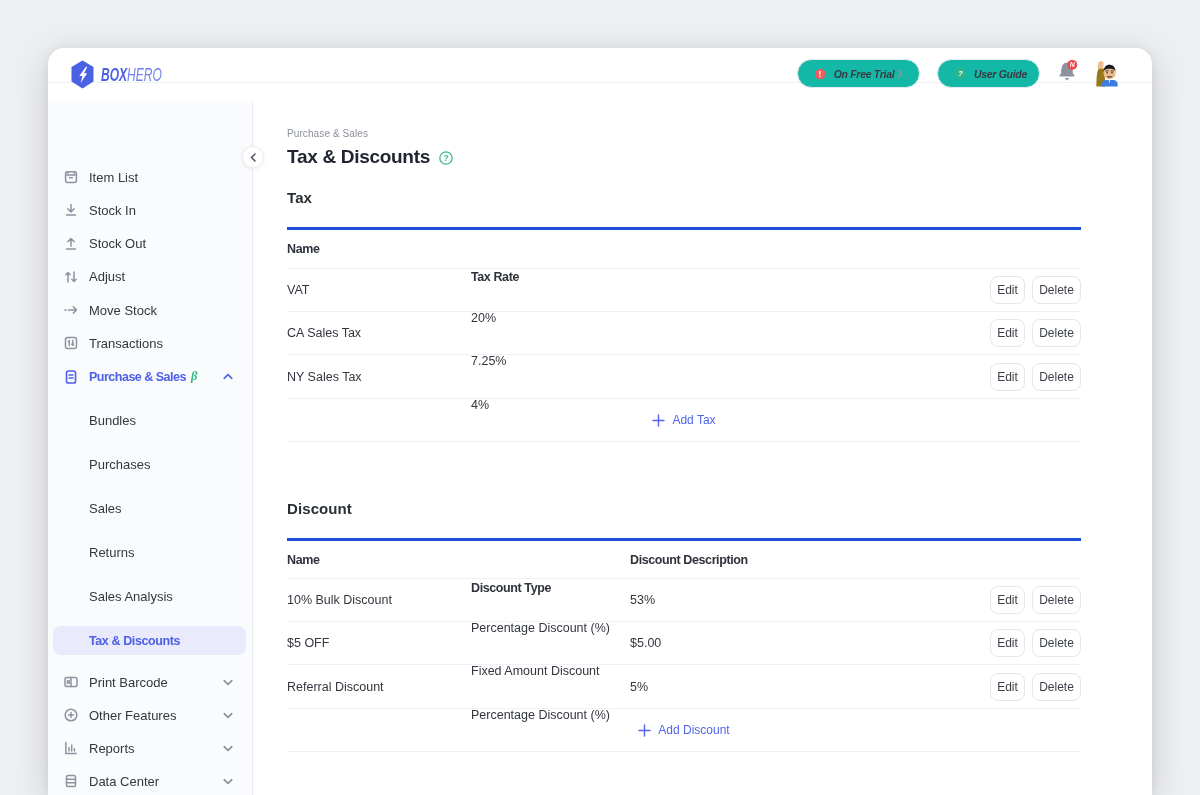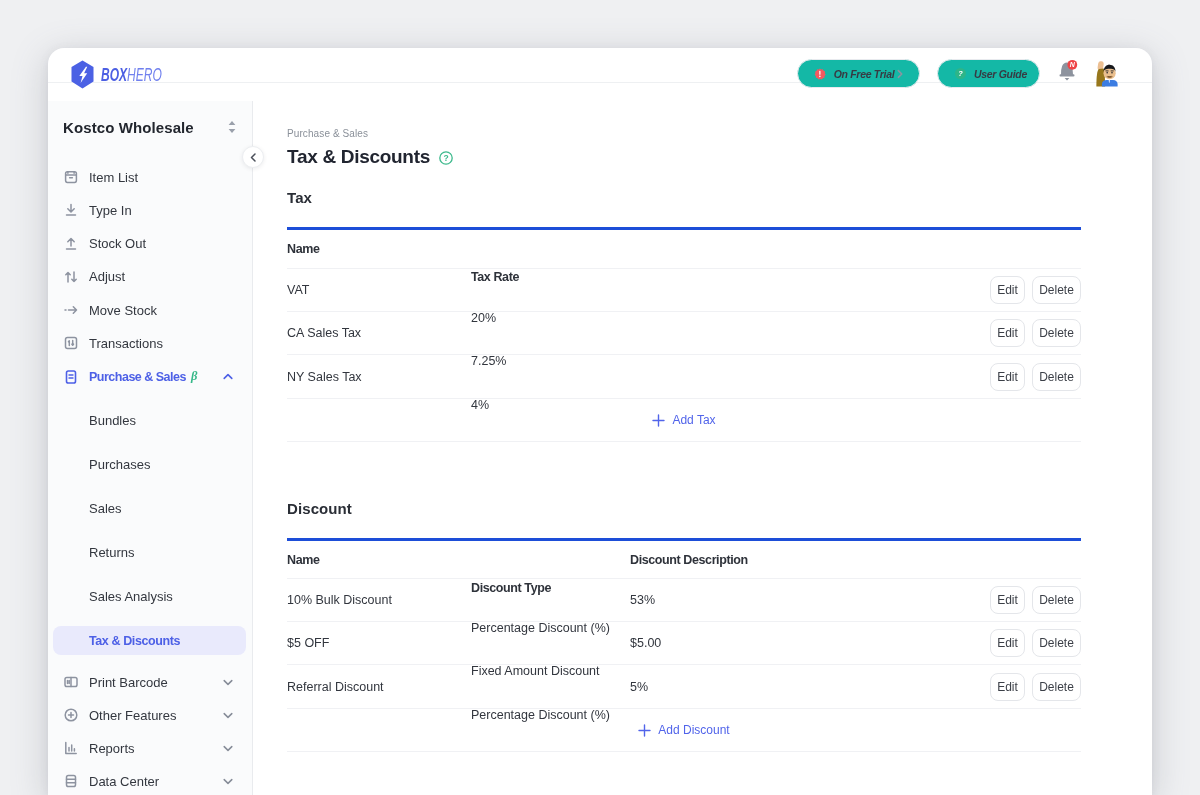--- a/index.html
+++ b/index.html
@@ -114,40 +114,33 @@
       <path d="M12.5 6 L15 4.2 L17 5.4 Z" fill="#17181c"></path>
       <circle cx="13.2" cy="13.2" r="0.9" fill="#26282e"></circle>
       <circle cx="18.4" cy="13.2" r="0.9" fill="#26282e"></circle>
       <path d="M11.8 11.2 L14.2 11.2 M17.4 11.2 L19.8 11.2" stroke="#17181c" stroke-width="0.9" stroke-linecap="round"></path>
       <path d="M12.6 17.5 C13.6 19.3 18 19.3 19 17.5 L19 16.6 L12.6 16.6 Z" fill="#8c6334" opacity=".75"></path>
       <path d="M14.3 17.3 C14.9 17.9 16.7 17.9 17.3 17.3" stroke="#5c3c1c" stroke-width="0.8" fill="none" stroke-linecap="round"></path>
     </svg>
   </div>
 
   <div class="side">
-    <div class="ws">
-      <span class="n">Kostco Wholesale</span>
-      <svg width="10" height="14" viewBox="0 0 10 14">
-        <path d="M5 1 L8.4 5 L1.6 5 Z" fill="#9aa0ab"></path>
-        <path d="M5 13 L8.4 9 L1.6 9 Z" fill="#9aa0ab"></path>
-      </svg>
-    </div>
     <div class="menu">
       <div class="mi">
           <svg class="ic" viewBox="0 0 16 16">
             <rect class="ico" x="2.6" y="2.8" width="10.8" height="10.6" rx="1.8"></rect>
             <path class="ico" d="M2.8 6.1 L13.2 6.1 M6.6 8.7 L9.4 8.7 M4.9 2.9 L4.9 4.3 M11.1 2.9 L11.1 4.3"></path>
           </svg>
           <span class="tx">Item List</span>
         </div>
       <div class="mi">
           <svg class="ic" viewBox="0 0 16 16">
             <path class="ico" d="M8 2.5 L8 9.5 M4.8 6.8 L8 10 L11.2 6.8 M3.5 13 L12.5 13"></path>
           </svg>
-          <span class="tx">Type In</span>
+          <span class="tx">Stock In</span>
         </div>
       <div class="mi">
           <svg class="ic" viewBox="0 0 16 16">
             <path class="ico" d="M8 10 L8 3 M4.8 5.7 L8 2.5 L11.2 5.7 M3.5 13 L12.5 13"></path>
           </svg>
           <span class="tx">Stock Out</span>
         </div>
       <div class="mi">
           <svg class="ic" viewBox="0 0 16 16">
             <path class="ico" d="M5 13 L5 3.5 M2.8 5.7 L5 3.5 L7.2 5.7 M11 3 L11 12.5 M8.8 10.3 L11 12.5 L13.2 10.3"></path>

